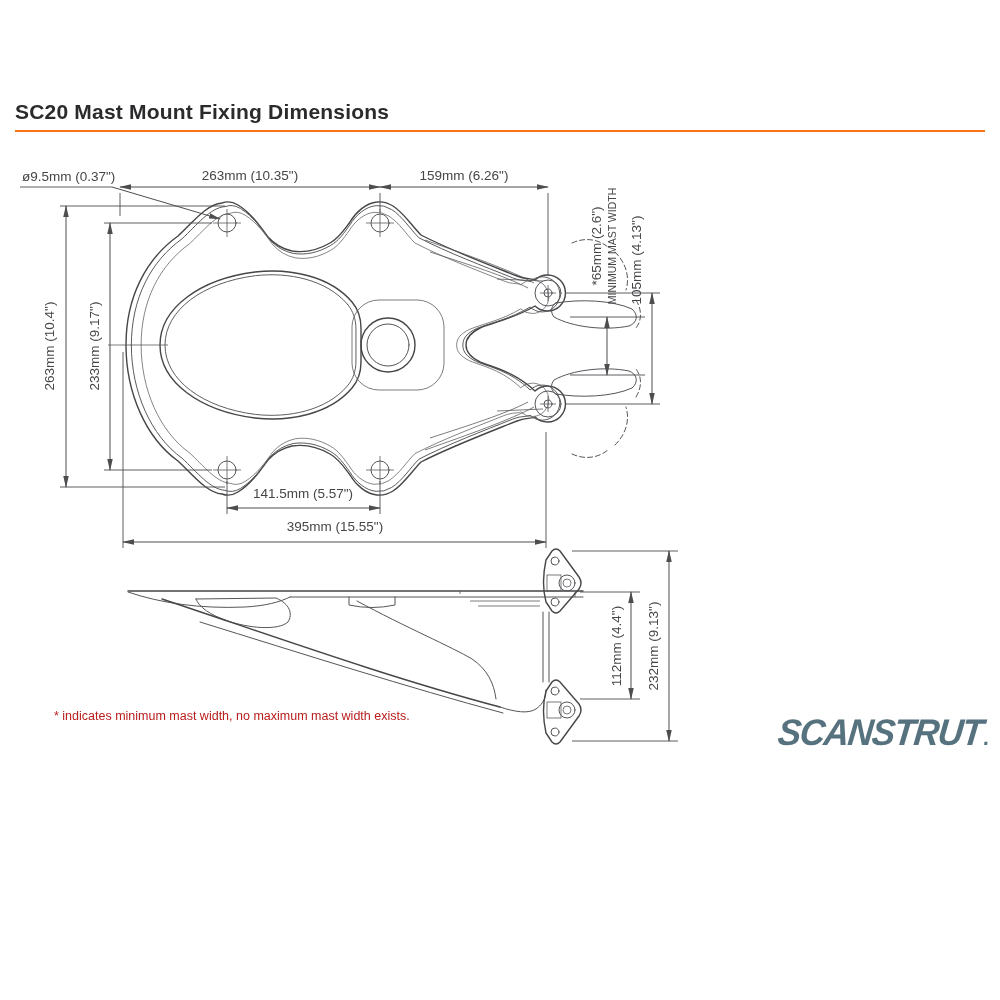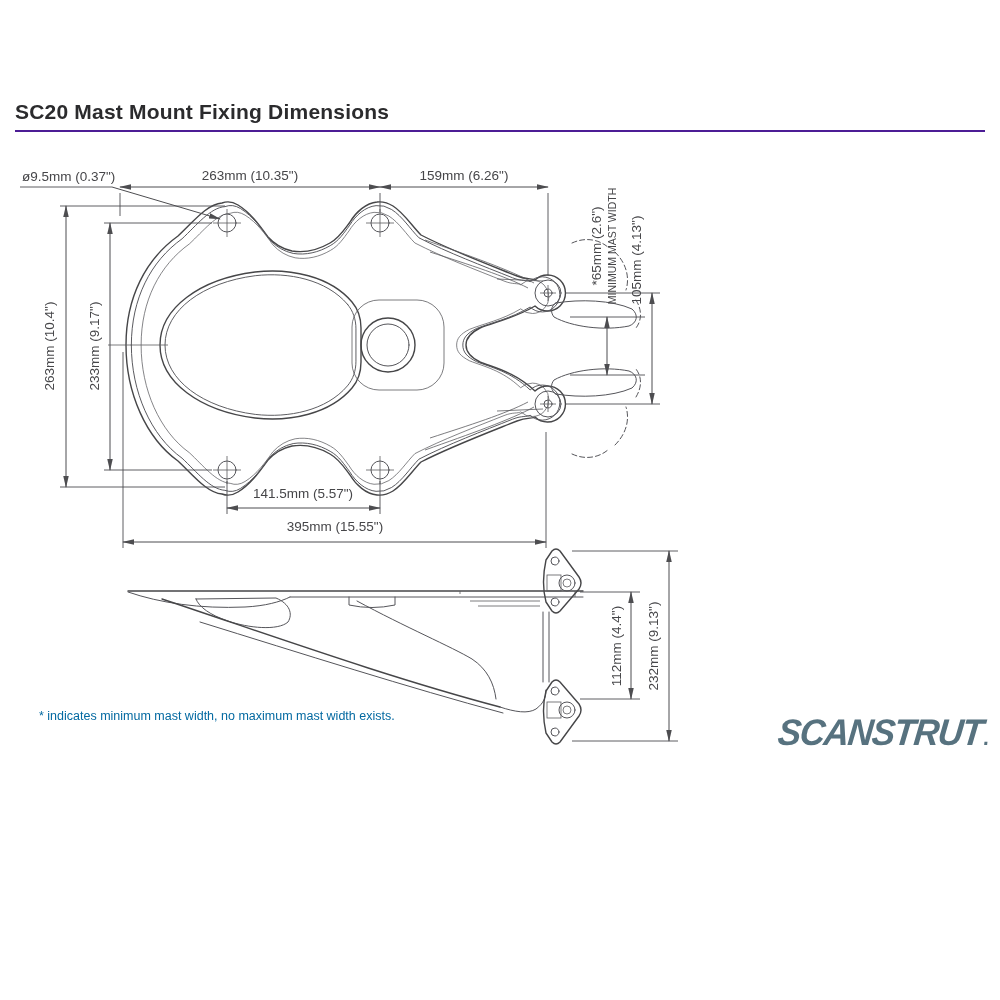--- a/index.html
+++ b/index.html
@@ -3,25 +3,25 @@
 <meta charset="utf-8">
 <style>
   html,body{margin:0;padding:0;}
   body{
     width:1000px;height:1000px;background:#ffffff;position:relative;
     font-family:"Liberation Sans", sans-serif;overflow:hidden;
   }
   .title{
     position:absolute;left:15px;top:100px;width:970px;
     font-size:21px;font-weight:600;color:#2b2b2d;letter-spacing:.2px;
-    border-bottom:2px solid #4c1d95;padding-bottom:6px;
+    border-bottom:2px solid #f97316;padding-bottom:6px;
   }
   .drawing-svg{position:absolute;left:0;top:0;width:1000px;height:1000px;}
   .footnotes{
-    position:absolute;left:39px;top:708px;color:#0369a1;font-size:12.5px;line-height:1.3;
+    position:absolute;left:54px;top:708px;color:#b91c1c;font-size:12.5px;line-height:1.3;
   }
   .logo{
     position:absolute;right:12px;top:712px;
     font-size:37px;font-weight:800;font-style:italic;
     letter-spacing:-1.5px;
     transform:skewX(-6deg) scaleX(.95);transform-origin:right center;
     white-space:nowrap;
   }
   .logo .dot{font-size:22px;font-style:normal;margin-left:2px;}
   

